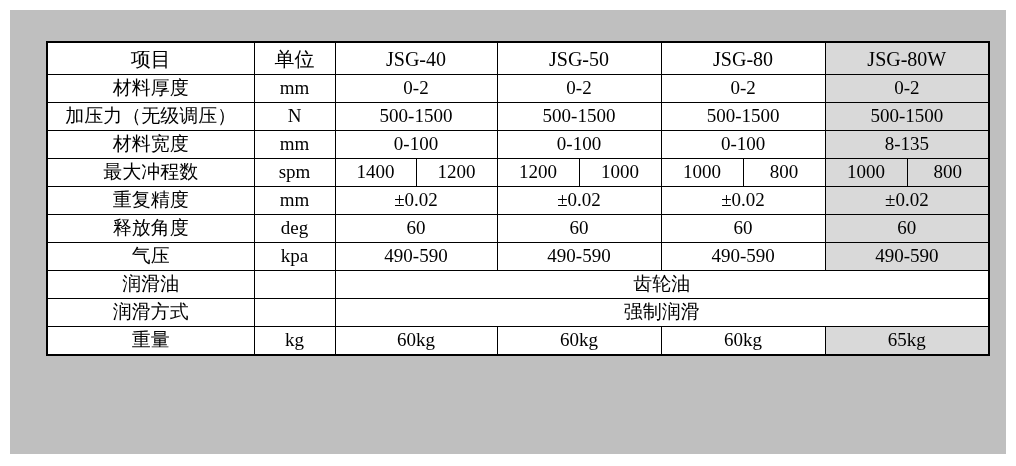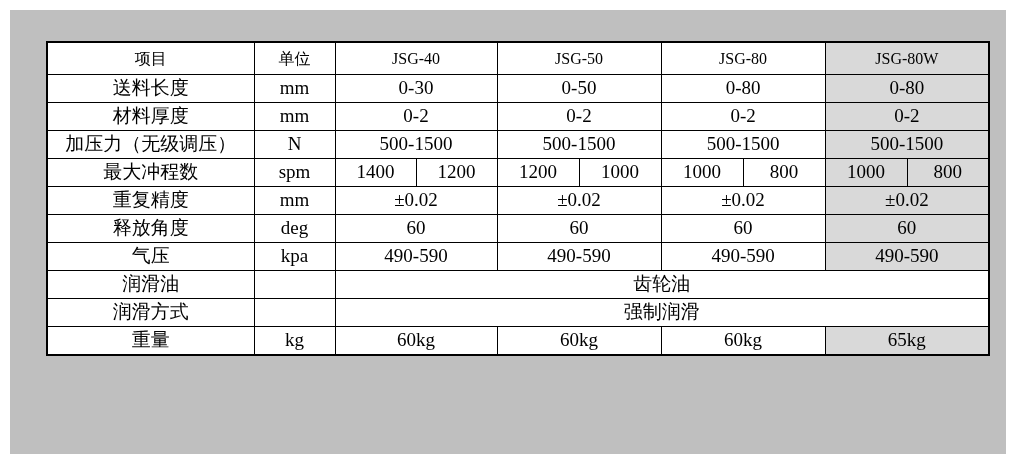--- a/index.html
+++ b/index.html
@@ -37,21 +37,21 @@
     vertical-align: middle;
     padding: 0;
     font-size: 19px;
     font-weight: normal;
     white-space: nowrap;
     overflow: hidden;
     line-height: 1.1;
   }
   table.spec thead th {
     height: 31px;
-    font-size: 16px;
+    font-size: 20px;
   }
   table.spec tbody td {
     height: 27px;
   }
   table.spec td.hl,
   table.spec th.hl {
     background: #d9d9d9;
     margin-left: 28px;
   }
 </style>
@@ -77,42 +77,42 @@
         <th>项目</th>
         <th>单位</th>
         <th colspan="2">JSG-40</th>
         <th colspan="2">JSG-50</th>
         <th colspan="2">JSG-80</th>
         <th colspan="2" class="hl">JSG-80W</th>
       </tr>
     </thead>
     <tbody>
         <tr>
-          <td>送料长度</td>
-          <td>mm</td>
-          <td colspan="2">0-30</td>
-          <td colspan="2">0-50</td>
-          <td colspan="2">0-80</td>
-          <td colspan="2" class="hl">0-80</td>
-        </tr>
-        <tr>
           <td>材料厚度</td>
           <td>mm</td>
           <td colspan="2">0-2</td>
           <td colspan="2">0-2</td>
           <td colspan="2">0-2</td>
           <td colspan="2" class="hl">0-2</td>
         </tr>
         <tr>
           <td>加压力（无级调压）</td>
           <td>N</td>
           <td colspan="2">500-1500</td>
           <td colspan="2">500-1500</td>
           <td colspan="2">500-1500</td>
           <td colspan="2" class="hl">500-1500</td>
+        </tr>
+        <tr>
+          <td>材料宽度</td>
+          <td>mm</td>
+          <td colspan="2">0-100</td>
+          <td colspan="2">0-100</td>
+          <td colspan="2">0-100</td>
+          <td colspan="2" class="hl">8-135</td>
         </tr>
         <tr>
           <td>最大冲程数</td>
           <td>spm</td>
           <td>1400</td>
           <td>1200</td>
           <td>1200</td>
           <td>1000</td>
           <td>1000</td>
           <td>800</td>

